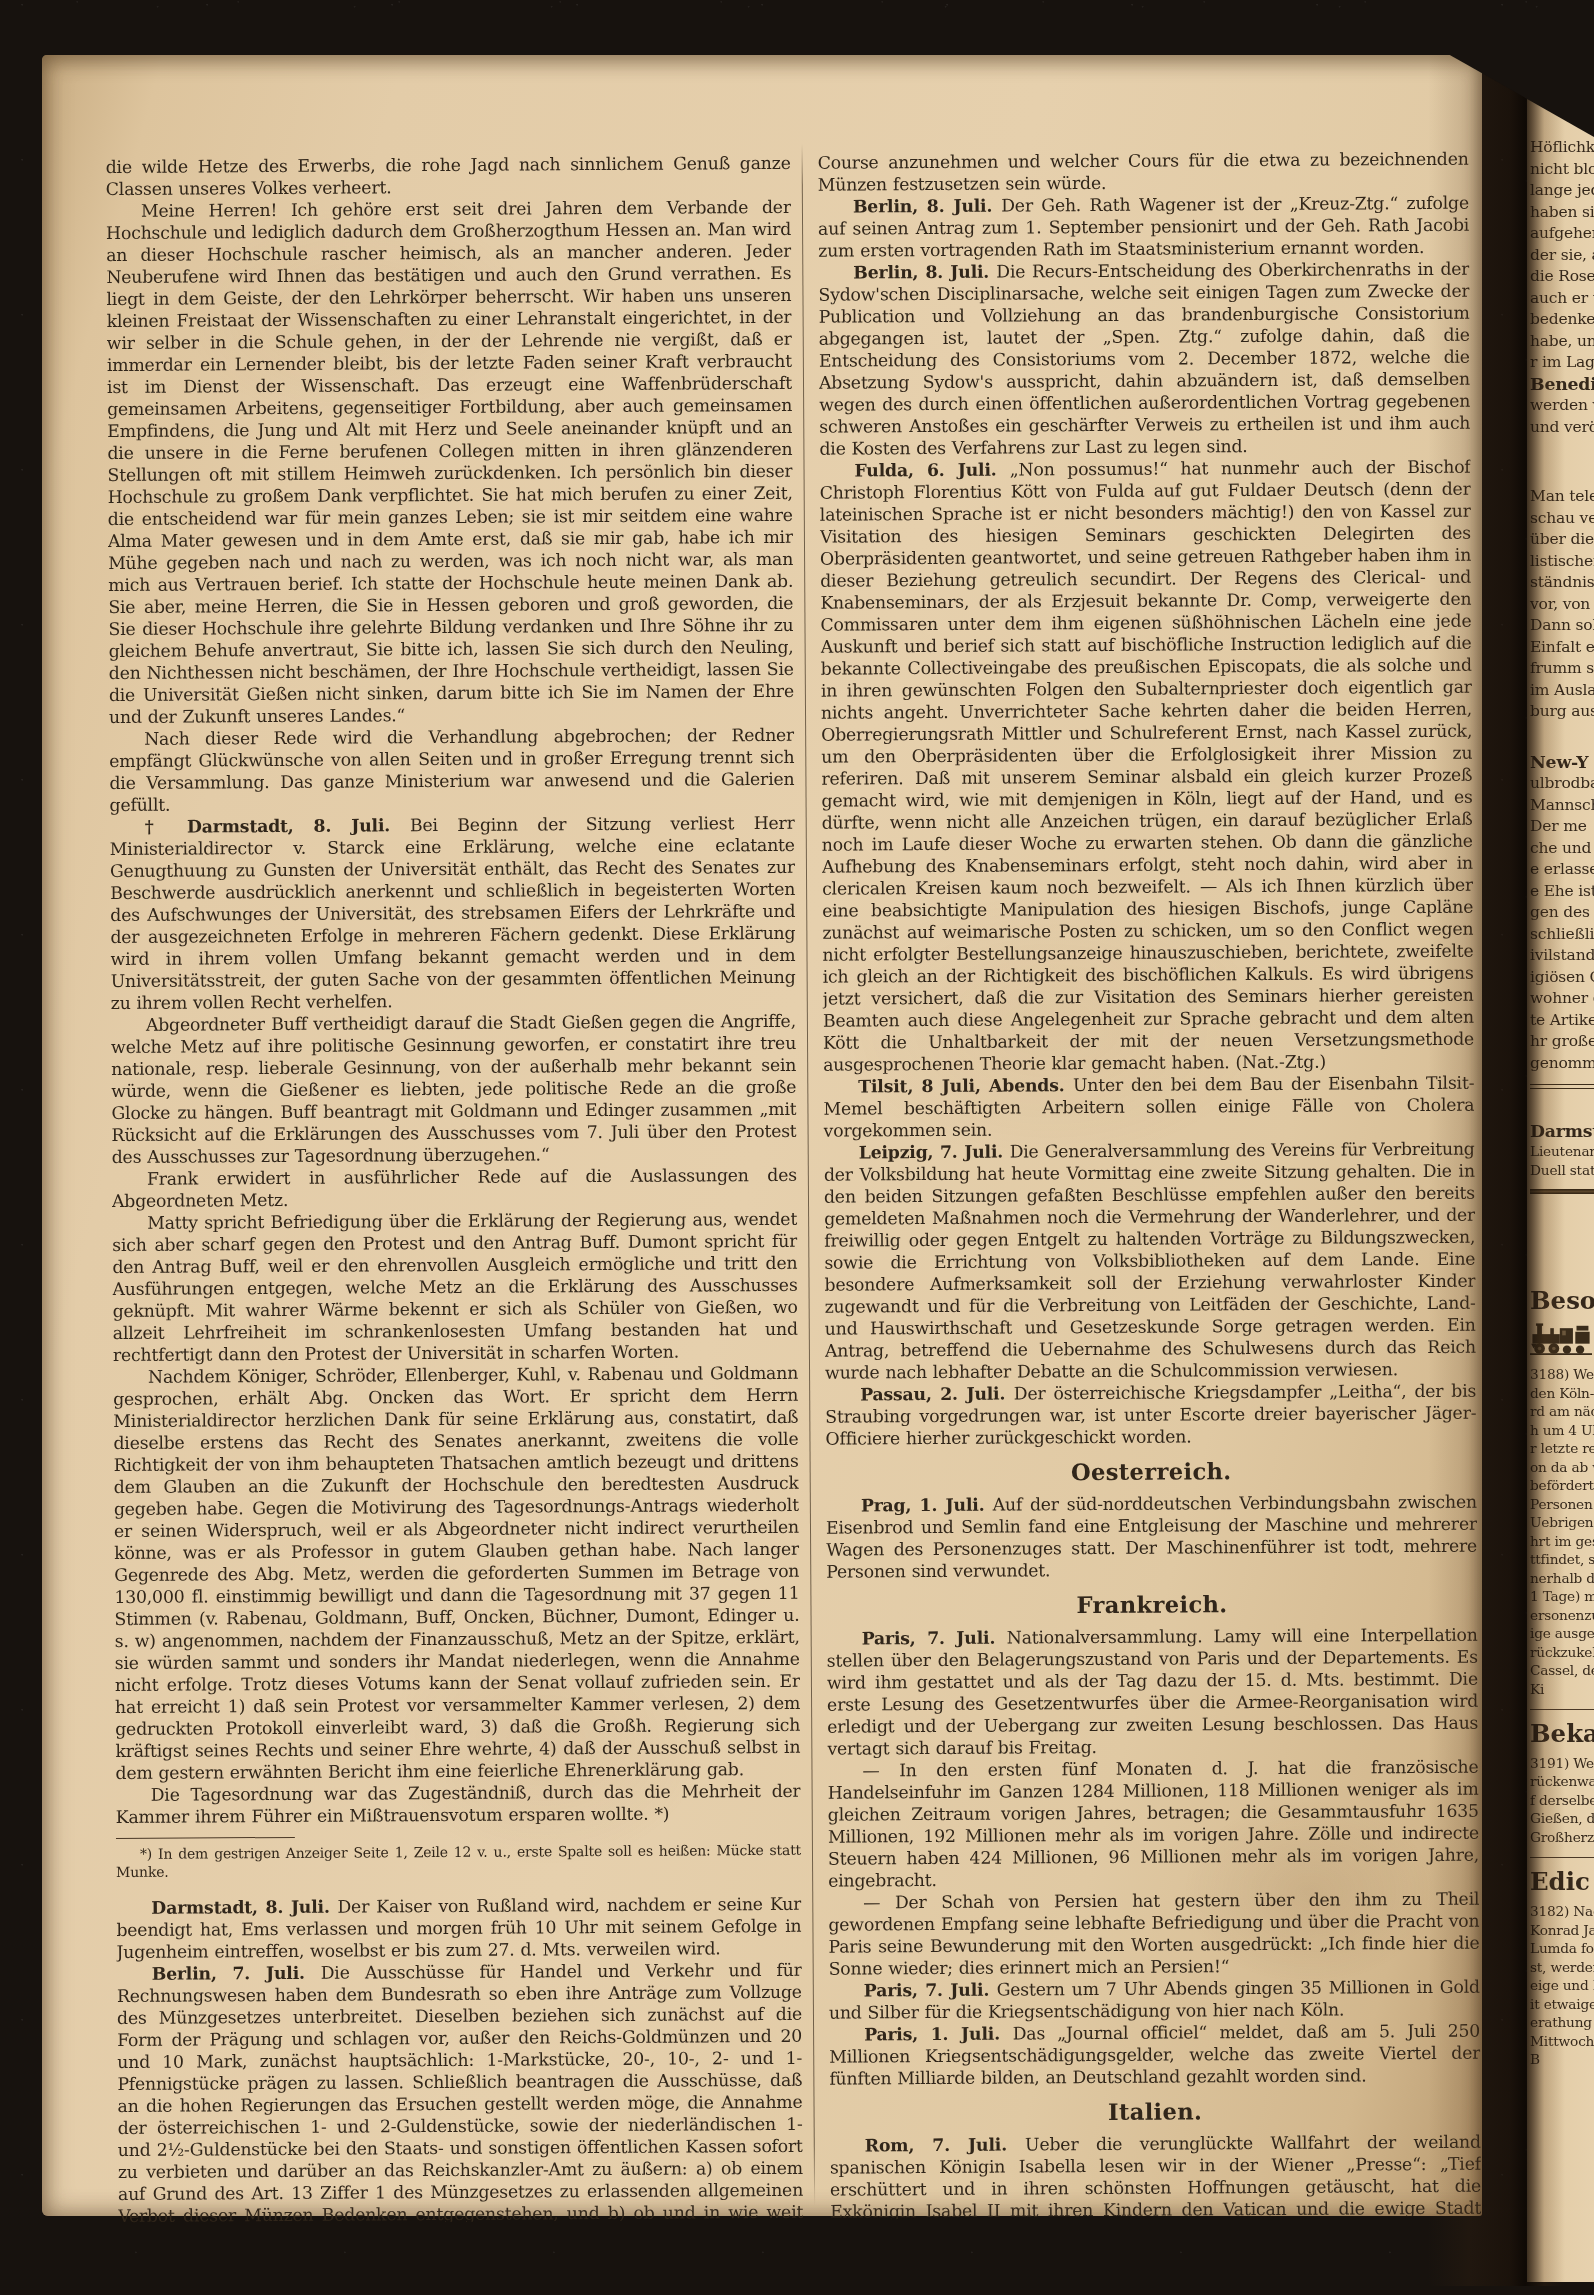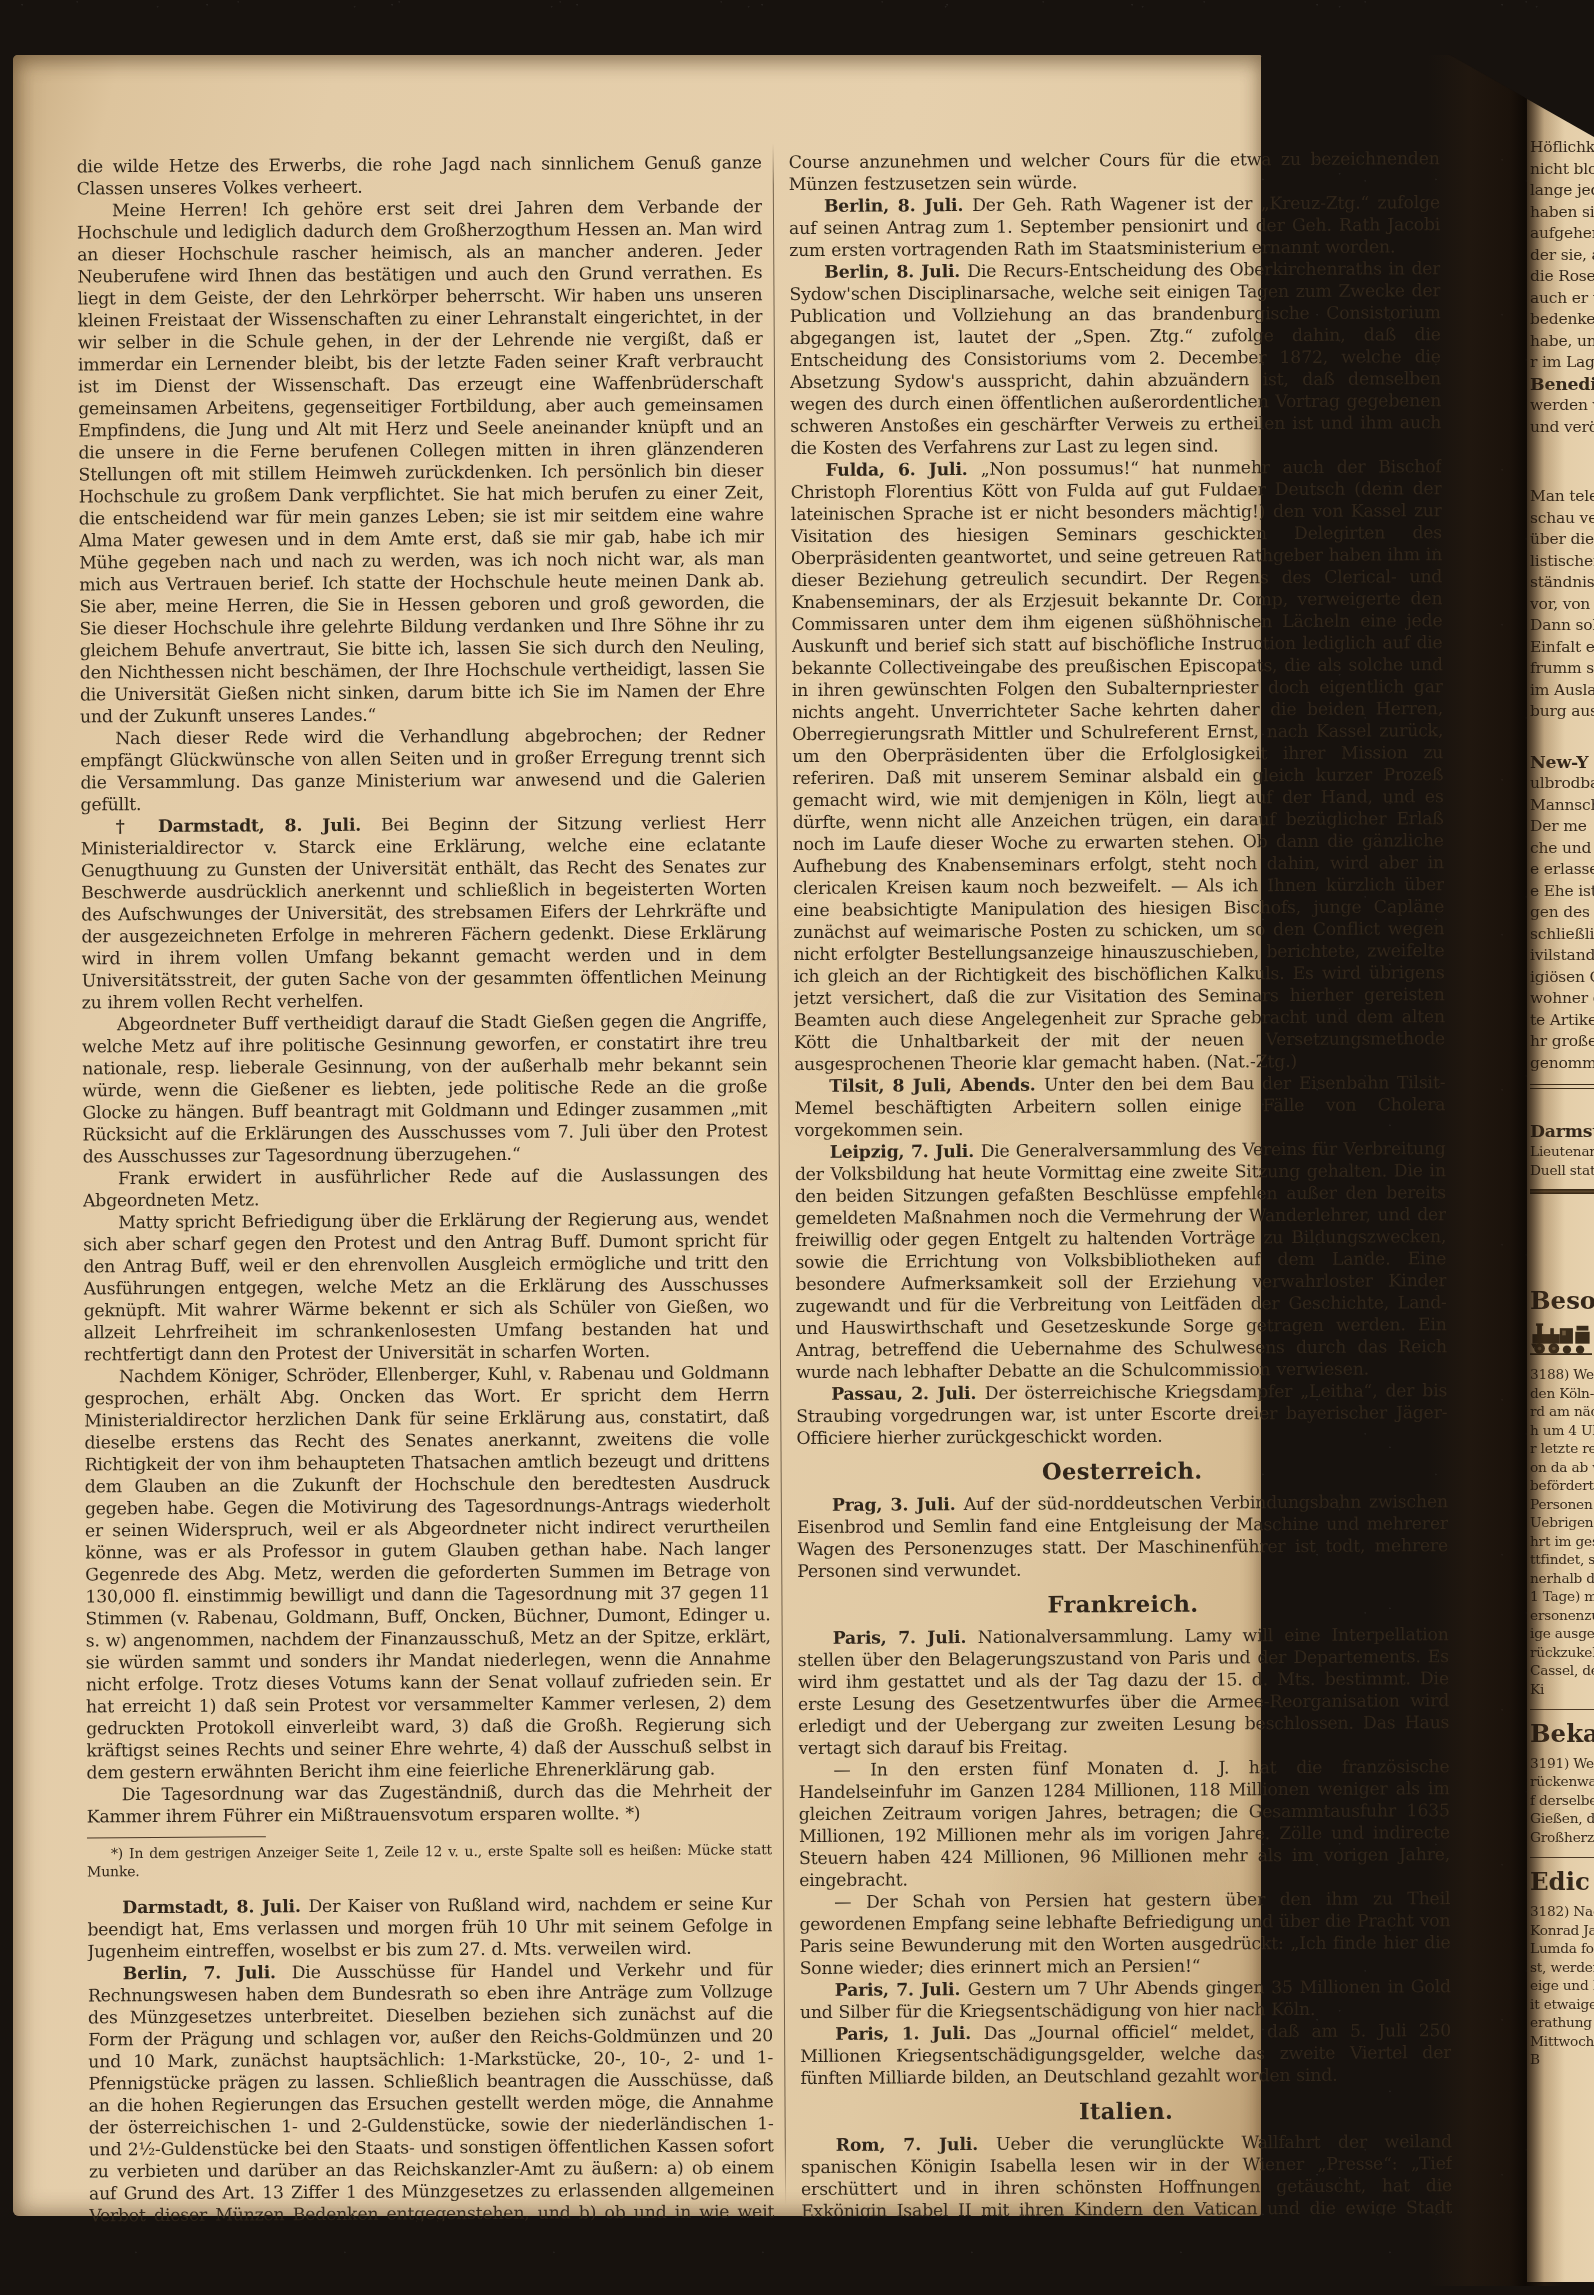--- a/index.html
+++ b/index.html
@@ -13,21 +13,21 @@
     position:absolute;inset:0;z-index:0;
     background-image:
       radial-gradient(circle at 12% 3%, rgba(255,255,255,.07) 0.6px, transparent 1.2px),
       radial-gradient(circle at 48% 1%, rgba(255,255,255,.05) 0.6px, transparent 1.2px),
       radial-gradient(circle at 80% 4%, rgba(255,255,255,.06) 0.6px, transparent 1.2px),
       radial-gradient(circle at 30% 97%, rgba(255,255,255,.05) 0.6px, transparent 1.2px),
       radial-gradient(circle at 65% 99%, rgba(255,255,255,.06) 0.6px, transparent 1.2px);
     background-size:185px 155px, 161px 179px, 197px 167px, 173px 185px, 209px 161px;
   }
   .page-main{
-    position:absolute;left:13px;top:55px;width:1248px;height:2161px;z-index:2;
+    position:absolute;left:42px;top:55px;width:1440px;height:2161px;z-index:2;
     background:linear-gradient(105deg,#c9ad83 0%,#ddc49d 6%,#e3cca8 18%,#e6d0ad 50%,#e0c9a3 76%,#d2b78d 92%,#b89a70 100%);
     border-radius:4.8px 1.2px 2.4px 6px;
     box-shadow:inset 0 8.3px 18px rgba(70,45,20,.35), inset 8.3px 0 24px rgba(70,45,20,.22), inset 0 -6px 20px rgba(70,45,20,.25);
   }
   .page-main::before{ 
     content:"";position:absolute;inset:0;pointer-events:none;border-radius:inherit;
     background-image:
       radial-gradient(ellipse 250px 155px at 22% 12%, rgba(176,132,82,.10), transparent 70%),
       radial-gradient(ellipse 310px 191px at 70% 45%, rgba(176,132,82,.08), transparent 70%),
       radial-gradient(ellipse 227px 179px at 35% 78%, rgba(150,110,66,.10), transparent 70%),
@@ -106,21 +106,21 @@
     <div class="col-divider"></div>
     <div class="col col-right">
         <div class="block-p noindent">Course anzunehmen und welcher Cours für die etwa zu bezeichnenden Münzen festzusetzen sein würde.</div>
         <div class="block-p"><span class="dateline">Berlin, 8. Juli. </span>Der Geh. Rath Wagener ist der „Kreuz-Ztg.“ zufolge auf seinen Antrag zum 1. September pensionirt und der Geh. Rath Jacobi zum ersten vortragenden Rath im Staatsministerium ernannt worden.</div>
         <div class="block-p"><span class="dateline">Berlin, 8. Juli. </span>Die Recurs-Entscheidung des Oberkirchenraths in der Sydow'schen Disciplinarsache, welche seit einigen Tagen zum Zwecke der Publication und Vollziehung an das brandenburgische Consistorium abgegangen ist, lautet der „Spen. Ztg.“ zufolge dahin, daß die Entscheidung des Consistoriums vom 2. December 1872, welche die Absetzung Sydow's ausspricht, dahin abzuändern ist, daß demselben wegen des durch einen öffentlichen außerordentlichen Vortrag gegebenen schweren Anstoßes ein geschärfter Verweis zu ertheilen ist und ihm auch die Kosten des Verfahrens zur Last zu legen sind.</div>
         <div class="block-p"><span class="dateline">Fulda, 6. Juli. </span>„Non possumus!“ hat nunmehr auch der Bischof Christoph Florentius Kött von Fulda auf gut Fuldaer Deutsch (denn der lateinischen Sprache ist er nicht besonders mächtig!) den von Kassel zur Visitation des hiesigen Seminars geschickten Delegirten des Oberpräsidenten geantwortet, und seine getreuen Rathgeber haben ihm in dieser Beziehung getreulich secundirt. Der Regens des Clerical- und Knabenseminars, der als Erzjesuit bekannte Dr. Comp, verweigerte den Commissaren unter dem ihm eigenen süßhöhnischen Lächeln eine jede Auskunft und berief sich statt auf bischöfliche Instruction lediglich auf die bekannte Collectiveingabe des preußischen Episcopats, die als solche und in ihren gewünschten Folgen den Subalternpriester doch eigentlich gar nichts angeht. Unverrichteter Sache kehrten daher die beiden Herren, Oberregierungsrath Mittler und Schulreferent Ernst, nach Kassel zurück, um den Oberpräsidenten über die Erfolglosigkeit ihrer Mission zu referiren. Daß mit unserem Seminar alsbald ein gleich kurzer Prozeß gemacht wird, wie mit demjenigen in Köln, liegt auf der Hand, und es dürfte, wenn nicht alle Anzeichen trügen, ein darauf bezüglicher Erlaß noch im Laufe dieser Woche zu erwarten stehen. Ob dann die gänzliche Aufhebung des Knabenseminars erfolgt, steht noch dahin, wird aber in clericalen Kreisen kaum noch bezweifelt. — Als ich Ihnen kürzlich über eine beabsichtigte Manipulation des hiesigen Bischofs, junge Capläne zunächst auf weimarische Posten zu schicken, um so den Conflict wegen nicht erfolgter Bestellungsanzeige hinauszuschieben, berichtete, zweifelte ich gleich an der Richtigkeit des bischöflichen Kalkuls. Es wird übrigens jetzt versichert, daß die zur Visitation des Seminars hierher gereisten Beamten auch diese Angelegenheit zur Sprache gebracht und dem alten Kött die Unhaltbarkeit der mit der neuen Versetzungsmethode ausgesprochenen Theorie klar gemacht haben. (Nat.-Ztg.)</div>
         <div class="block-p"><span class="dateline">Tilsit, 8 Juli, Abends. </span>Unter den bei dem Bau der Eisenbahn Tilsit-Memel beschäftigten Arbeitern sollen einige Fälle von Cholera vorgekommen sein.</div>
         <div class="block-p"><span class="dateline">Leipzig, 7. Juli. </span>Die Generalversammlung des Vereins für Verbreitung der Volksbildung hat heute Vormittag eine zweite Sitzung gehalten. Die in den beiden Sitzungen gefaßten Beschlüsse empfehlen außer den bereits gemeldeten Maßnahmen noch die Vermehrung der Wanderlehrer, und der freiwillig oder gegen Entgelt zu haltenden Vorträge zu Bildungszwecken, sowie die Errichtung von Volksbibliotheken auf dem Lande. Eine besondere Aufmerksamkeit soll der Erziehung verwahrloster Kinder zugewandt und für die Verbreitung von Leitfäden der Geschichte, Land- und Hauswirthschaft und Gesetzeskunde Sorge getragen werden. Ein Antrag, betreffend die Uebernahme des Schulwesens durch das Reich wurde nach lebhafter Debatte an die Schulcommission verwiesen.</div>
         <div class="block-p"><span class="dateline">Passau, 2. Juli. </span>Der österreichische Kriegsdampfer „Leitha“, der bis Straubing vorgedrungen war, ist unter Escorte dreier bayerischer Jäger-Officiere hierher zurückgeschickt worden.</div>
         <div class="section-header">Oesterreich.</div>
-        <div class="block-p"><span class="dateline">Prag, 3. Juli. </span>Auf der süd-norddeutschen Verbindungsbahn zwischen Eisenbrod und Semlin fand eine Entgleisung der Maschine und mehrerer Wagen des Personenzuges statt. Der Maschinenführer ist todt, mehrere Personen sind verwundet.</div>
+        <div class="block-p"><span class="dateline">Prag, 1. Juli. </span>Auf der süd-norddeutschen Verbindungsbahn zwischen Eisenbrod und Semlin fand eine Entgleisung der Maschine und mehrerer Wagen des Personenzuges statt. Der Maschinenführer ist todt, mehrere Personen sind verwundet.</div>
         <div class="section-header">Frankreich.</div>
         <div class="block-p"><span class="dateline">Paris, 7. Juli. </span>Nationalversammlung. Lamy will eine Interpellation stellen über den Belagerungszustand von Paris und der Departements. Es wird ihm gestattet und als der Tag dazu der 15. d. Mts. bestimmt. Die erste Lesung des Gesetzentwurfes über die Armee-Reorganisation wird erledigt und der Uebergang zur zweiten Lesung beschlossen. Das Haus vertagt sich darauf bis Freitag.</div>
         <div class="block-p">— In den ersten fünf Monaten d. J. hat die französische Handelseinfuhr im Ganzen 1284 Millionen, 118 Millionen weniger als im gleichen Zeitraum vorigen Jahres, betragen; die Gesammtausfuhr 1635 Millionen, 192 Millionen mehr als im vorigen Jahre. Zölle und indirecte Steuern haben 424 Millionen, 96 Millionen mehr als im vorigen Jahre, eingebracht.</div>
         <div class="block-p">— Der Schah von Persien hat gestern über den ihm zu Theil gewordenen Empfang seine lebhafte Befriedigung und über die Pracht von Paris seine Bewunderung mit den Worten ausgedrückt: „Ich finde hier die Sonne wieder; dies erinnert mich an Persien!“</div>
         <div class="block-p"><span class="dateline">Paris, 7. Juli. </span>Gestern um 7 Uhr Abends gingen 35 Millionen in Gold und Silber für die Kriegsentschädigung von hier nach Köln.</div>
         <div class="block-p"><span class="dateline">Paris, 1. Juli. </span>Das „Journal officiel“ meldet, daß am 5. Juli 250 Millionen Kriegsentschädigungsgelder, welche das zweite Viertel der fünften Milliarde bilden, an Deutschland gezahlt worden sind.</div>
         <div class="section-header">Italien.</div>
         <div class="block-p"><span class="dateline">Rom, 7. Juli. </span>Ueber die verunglückte Wallfahrt der weiland spanischen Königin Isabella lesen wir in der Wiener „Presse“: „Tief erschüttert und in ihren schönsten Hoffnungen getäuscht, hat die Exkönigin Isabel II mit ihren Kindern den Vatican und die ewige Stadt wieder verlassen. Sie hatte so sehr auf ihre persönliche Liebenswürdigkeit und auf die Erinnerung an das einstige vertraute Verhältniß zwischen Vatican und dem Palacio real in Madrid gebaut, sie hatte so sicher gerechnet, Papst Pio IX werde sich mit dem ganzen Ansehen seiner Stellung für ihre, bezw. für die Sache ihres Thronerben, Don Alfonso, erklären! Und statt dessen nun nichts als Ausflüchte, zweideutige</div>
       </div>
   </div>

